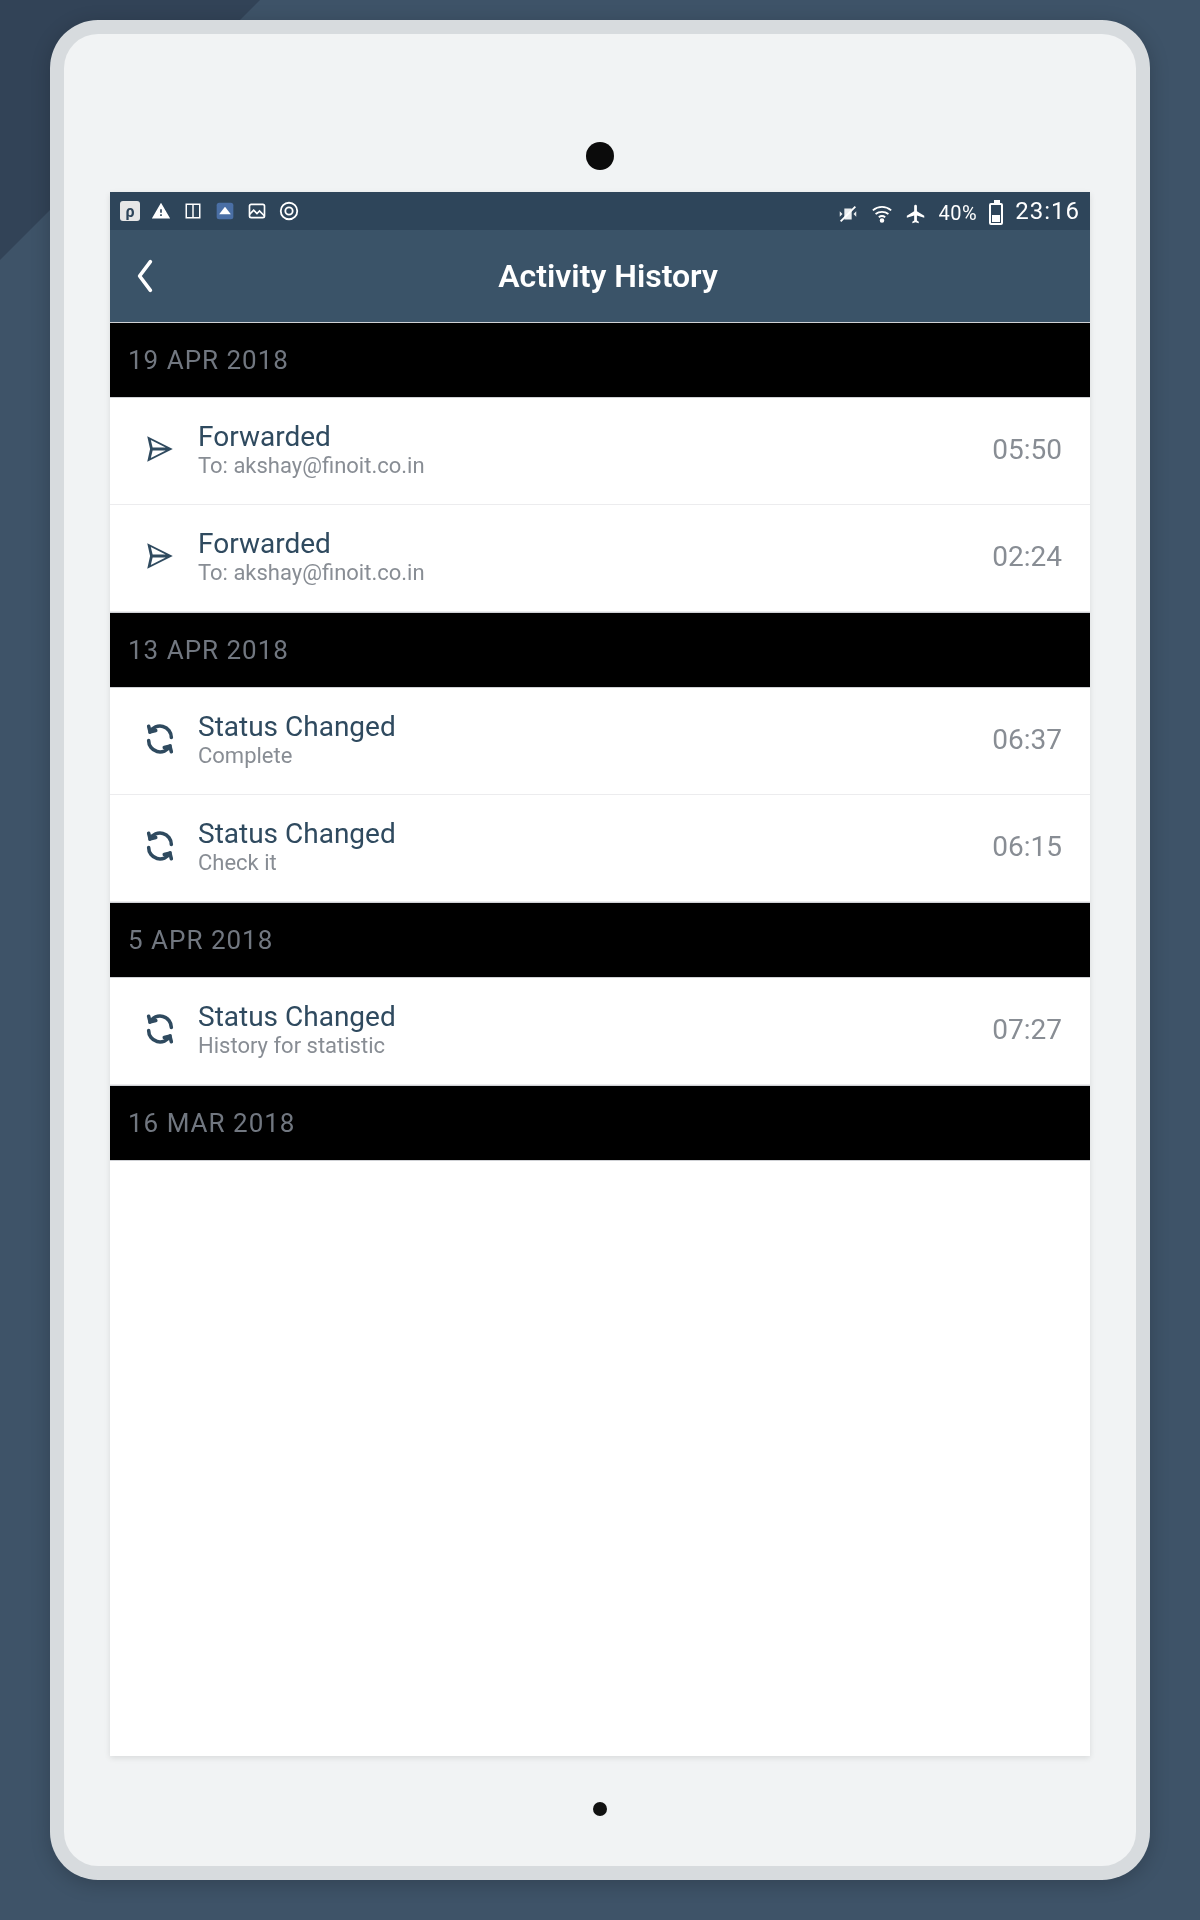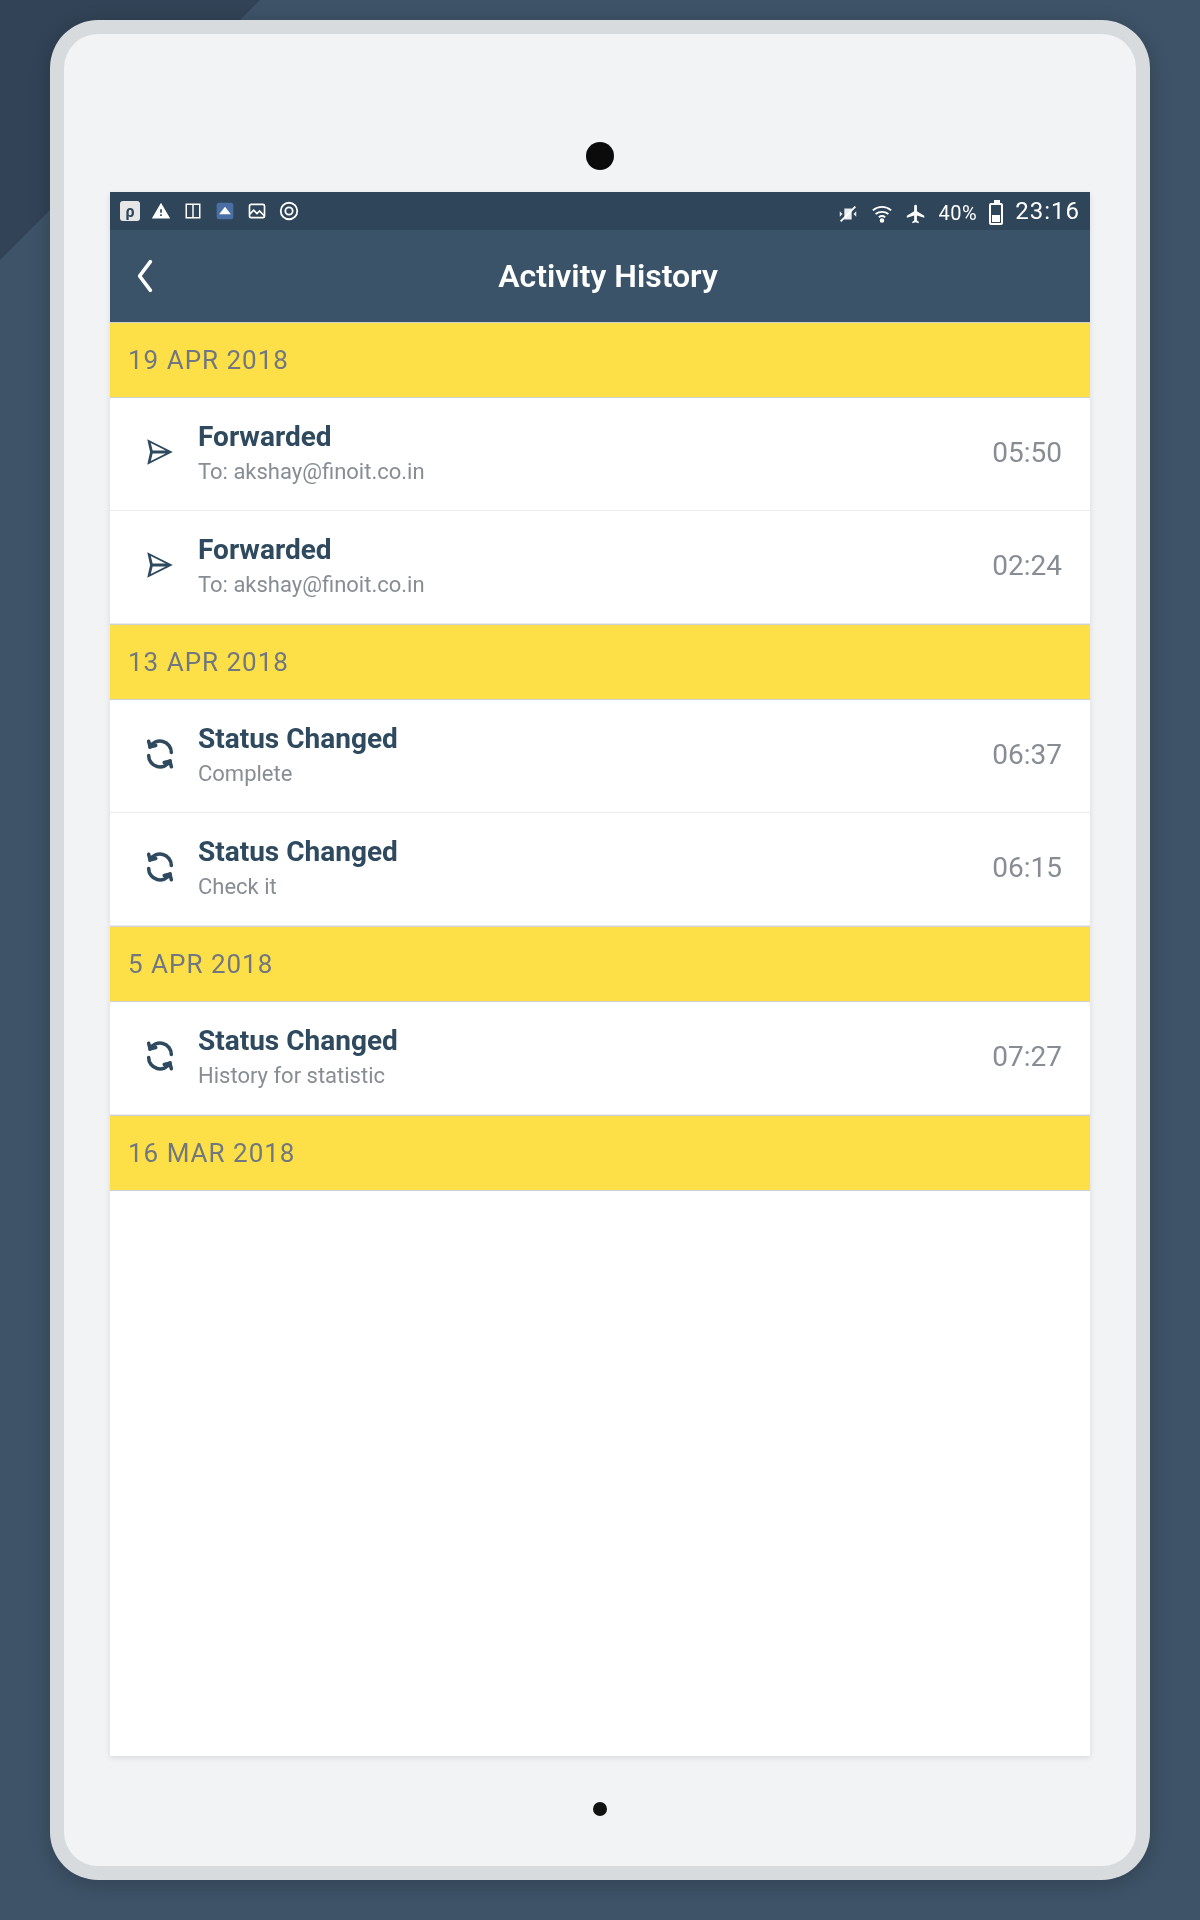--- a/index.html
+++ b/index.html
@@ -103,21 +103,21 @@
     pointer-events: none;
   }
 
   
   .list {
     flex: 1;
     overflow: hidden;
     background: #fff;
   }
   .section-header {
-    background: #fde047;
+    background: #000000;
     border-top: 1px solid #cfd1d5;
     border-bottom: 1px solid #cfd1d5;
     color: #717780;
     font-size: 26px;
     letter-spacing: 1px;
     padding: 22px 18px;
   }
   .row {
     display: flex;
     align-items: center;
@@ -126,22 +126,22 @@
     background: #fff;
   }
   .row-icon {
     width: 60px;
     display: flex;
     justify-content: center;
     align-items: center;
     color: #2f4a5f;
   }
   .row-body { flex: 1; padding-left: 8px; }
-  .row-title { font-size: 28px; font-weight: 700; color: #2f4a5f; }
-  .row-sub { font-size: 22px; color: #888d94; margin-top: 6px; }
+  .row-title { font-size: 28px; font-weight: 400; color: #2f4a5f; }
+  .row-sub { font-size: 22px; color: #888d94; }
   .row-time { font-size: 28px; color: #888d94; padding-right: 8px; }
 </style>
 </head>
 <body>
 
 <div class="bg-diag"></div>
 
 <div class="tablet-outer">
   <div class="tablet-inner">
     <div class="camera"></div>

